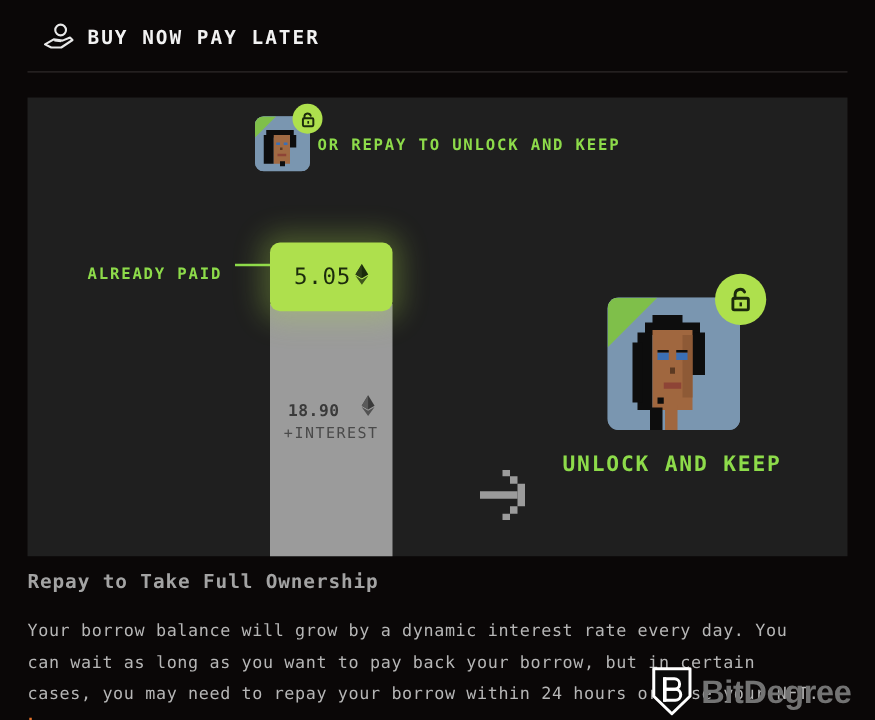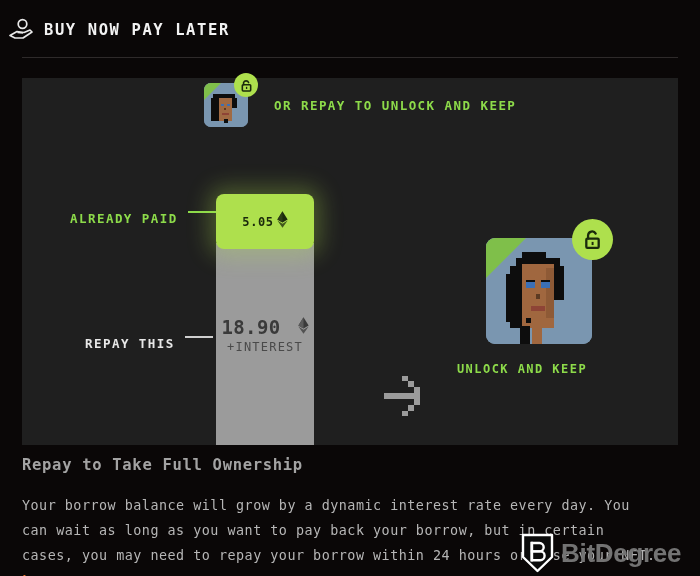--- a/index.html
+++ b/index.html
@@ -11,21 +11,21 @@
     width: 700px;
     height: 576px;
     overflow: hidden;
     font-family: "DejaVu Sans Mono", "Liberation Mono", monospace;
     position: relative;
   }
 
   
   .header {
     position: absolute;
-    left: 8px;
+    left: 34px;
     top: 17px;
     display: flex;
     align-items: center;
     gap: 10px;
   }
   .header-icon {
     width: 26px;
     height: 26px;
     flex: 0 0 26px;
   }
@@ -51,24 +51,24 @@
     top: 78px;
     width: 656px;
     height: 367px;
     background: #1f1f1f;
   }
 
   
   .toprow {
     position: absolute;
     left: 182px;
-    top: 5px;
-    display: flex;
-    align-items: center;
-    gap: 26px;
+    top: 15px;
+    display: flex;
+    align-items: center;
+    gap: 6px;
   }
   .mini-avatar-wrap {
     position: relative;
     width: 44px;
     height: 44px;
   }
   .mini-avatar {
     width: 44px;
     height: 44px;
     border-radius: 7px;
@@ -110,43 +110,43 @@
     box-shadow: 0 0 22px 7px rgba(174,224,77,0.30);
     display: flex;
     align-items: center;
     justify-content: center;
     gap: 3px;
     position: relative;
     z-index: 2;
   }
   .bar-paid-label {
     color: #1b2a0c;
-    font-size: 12px;
-    font-weight: bold;
+    font-size: 18px;
+    font-weight: normal;
     letter-spacing: 0.6px;
   }
   .bar-repay {
     height: 196px;
     margin-top: -6px;
     padding-top: 6px;
     background: #9b9b9b;
     display: flex;
     flex-direction: column;
     align-items: center;
     justify-content: flex-start;
     position: relative;
     z-index: 1;
   }
   .bar-repay-inner {
     margin-top: 67px;
     text-align: center;
   }
   .bar-repay-amt {
     color: #3a3a3a;
-    font-size: 19px;
+    font-size: 13px;
     font-weight: bold;
     letter-spacing: 0.4px;
     display: flex;
     align-items: flex-end;
     justify-content: center;
     gap: 17px;
   }
   .bar-repay-sub {
     color: #4a4a4a;
     font-size: 12px;
@@ -216,21 +216,21 @@
     border-radius: 50%;
     background: #aee04d;
     display: flex;
     align-items: center;
     justify-content: center;
   }
   .big-caption {
     margin-top: 18px;
     text-align: center;
     color: #8ddb4a;
-    font-size: 12px;
+    font-size: 17px;
     font-weight: bold;
     letter-spacing: 1.45px;
     white-space: nowrap;
     margin-left: -14px;
   }
 
   
   .body-title {
     position: absolute;
     left: 22px;
@@ -320,24 +320,20 @@
           <rect x="4" y="8" width="10" height="7.5" rx="1" fill="none" stroke="#1b2a0c" stroke-width="1.9"></rect>
           <rect x="8.3" y="10.6" width="1.6" height="2.6" fill="#1b2a0c"></rect>
         </svg>
       </span>
     </div>
     <span class="toprow-caption">OR REPAY TO UNLOCK AND KEEP</span>
   </div>
 
   <div class="lbl lbl-already">
     <span class="lbl-text">ALREADY PAID</span>
-    <span class="lbl-line"></span>
-  </div>
-  <div class="lbl lbl-repay">
-    <span class="lbl-text">REPAY THIS</span>
     <span class="lbl-line"></span>
   </div>
 
   <div class="bar-stack">
     <div class="bar-paid">
       <span class="bar-paid-label">5.05</span>
       <span>
         <svg viewBox="0 0 16 24" width="11" height="17">
           <polygon points="8,0 15.5,12 8,16.5 0.5,12" fill="#1b2a0c"></polygon>
           <polygon points="8,18 15.5,13.5 8,24 0.5,13.5" fill="#1b2a0c" opacity="0.75"></polygon>

